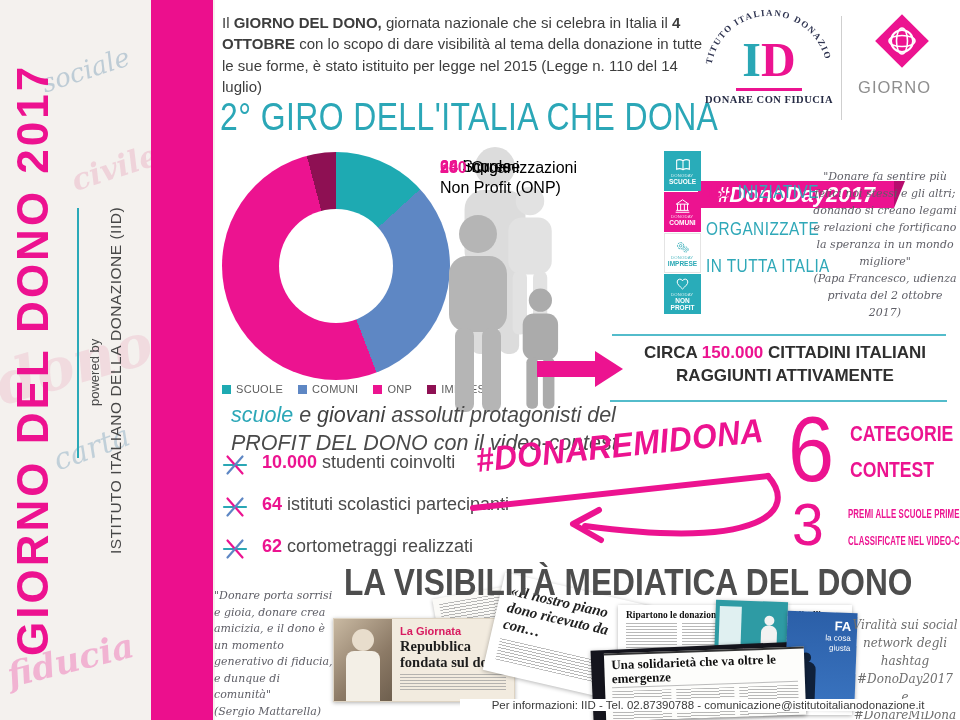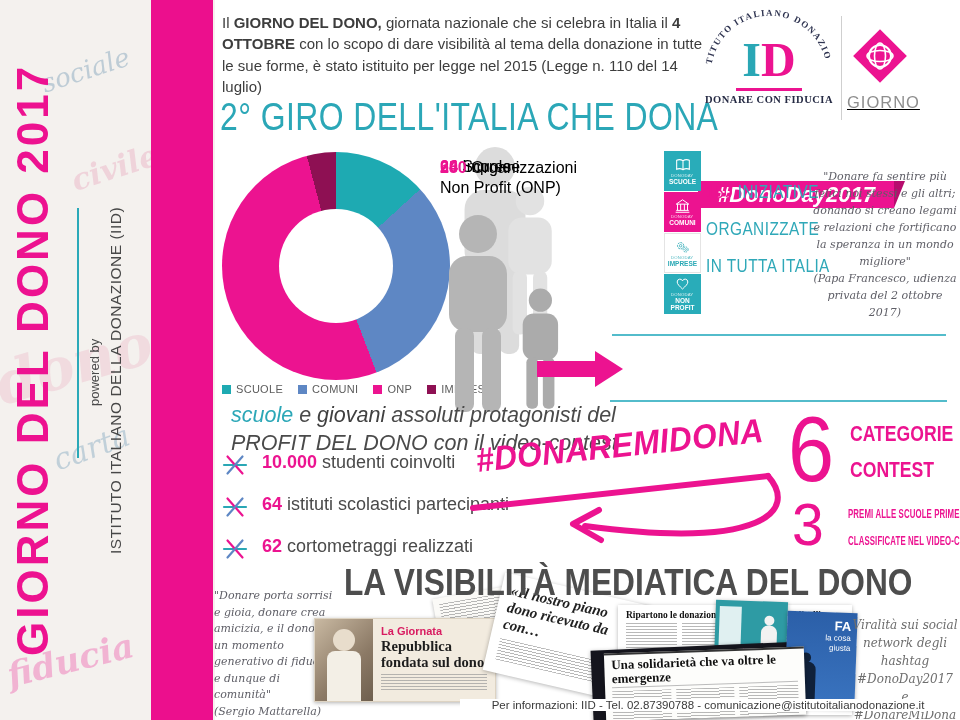--- a/index.html
+++ b/index.html
@@ -24,21 +24,21 @@
   .intro { position:absolute; left:222px; top:12px; width:486px; font-size:15px; line-height:1.42; color:#3d3d3d; }
   .giro { position:absolute; left:220px; top:96px; font-size:38px; font-weight:400; color:#2BA7B7; white-space:nowrap; transform:scaleX(.84); transform-origin:left top; letter-spacing:.5px; }
 
   
   .logo-iid { position:absolute; left:700px; top:8px; width:138px; text-align:center; }
   .id-letters { margin-top:-34px; font-family:"Liberation Serif", serif; font-size:48px; font-weight:bold; line-height:1.1; }
   .id-i { color:#2AA7B5; } .id-d { color:#EC1390; }
   .iid-line { width:66px; height:3px; background:#EC1390; margin:1px auto 3px; }
   .iid-tag { font-family:"Liberation Serif", serif; font-size:10.5px; font-weight:bold; letter-spacing:.5px; color:#262b44; }
   .logo-divider { position:absolute; left:841px; top:16px; width:1px; height:104px; background:#cfcfcf; }
-  .logo-gdd { position:absolute; left:847px; top:26px; width:84px; text-align:left;text-decoration:underline; }
+  .logo-gdd { position:absolute; left:847px; top:11px; width:84px; text-align:right; }
   .gdd-l1 { font-size:16.5px; letter-spacing:1px; color:#8e8e8e; margin-top:3px; }
   .gdd-l2 { font-size:16.5px; letter-spacing:.5px; color:#3a3a3a; font-weight:bold; }
   .ribbon { position:absolute; left:698px; top:137px; width:196px; height:27px; background:#EC1390; color:#fff; font-weight:bold; font-style:italic; font-size:22px; text-align:center; line-height:27px;margin-top:44px; }
   .ribbon::after { content:""; position:absolute; right:-11px; top:0; width:0; height:0; border-top:27px solid #b70d6e; border-right:11px solid transparent; }
 
   
   .donut { position:absolute; left:222px; top:152px; width:228px; height:228px; border-radius:50%; }
   .donut-hole { position:absolute; left:279px; top:209px; width:114px; height:114px; border-radius:50%; background:#fff; }
   .legend { position:absolute; left:222px; top:383px; display:flex; gap:15px; font-size:11px; color:#5c5c5c; letter-spacing:.3px; }
   .legend-item { display:flex; align-items:center; gap:5px; }
@@ -92,21 +92,21 @@
   .big3 { position:absolute; left:792px; top:496px; font-size:60px; line-height:.95; color:#EC1390; transform:scaleX(.95); transform-origin:left top; }
   .premi-l1, .premi-l2 { position:absolute; left:848px; font-size:13.5px; font-weight:bold; color:#EC1390; transform:scaleX(.58); transform-origin:left top; white-space:nowrap; letter-spacing:.2px; }
   .premi-l1 { top:506px; } .premi-l2 { top:533px; }
 
   
   .media-h { position:absolute; left:344px; top:562px; font-size:36px; font-weight:bold; color:#4d4d4d; white-space:nowrap; transform:scaleX(.88); transform-origin:left top; z-index:9; }
   .clip { position:absolute; box-shadow:0 1px 4px rgba(0,0,0,.3); }
   .faketext { background-image:repeating-linear-gradient(to bottom,#9a9a9a 0 1px,transparent 1px 3px); opacity:.7; }
   .clip-strip { left:437px; top:592px; width:78px; height:62px; background:#fbfaf7; transform:rotate(-10deg); z-index:1; padding:6px; }
   .clip-piano { left:492px; top:588px; width:150px; height:100px; background:#ffffff; transform:rotate(13deg); z-index:3; padding:8px 10px; font-family:"Liberation Serif", serif; font-weight:bold; font-style:italic; font-size:15px; color:#222; }
-  .clip-giornata { left:314px; top:618px; width:182px; height:84px; background:#f2ebdf; border:1px solid #ddd3c2; z-index:2; display:flex; }
+  .clip-giornata { left:333px; top:618px; width:182px; height:84px; background:#f2ebdf; border:1px solid #ddd3c2; z-index:2; display:flex; }
   .pope { width:58px; height:100%; background:linear-gradient(135deg,#c9b9a2,#8c7a66 60%,#6e5f4e); position:relative; }
   .pope::before { content:""; position:absolute; left:18px; top:10px; width:22px; height:22px; border-radius:50%; background:#e8ddcc; }
   .pope::after { content:""; position:absolute; left:12px; top:32px; width:34px; height:50px; border-radius:8px 8px 0 0; background:#f3efe6; }
   .giornata-txt { flex:1; padding:6px 8px; }
   .kicker { color:#d81b60; font-weight:bold; font-size:11px; margin-bottom:2px; }
   .headline { font-family:"Liberation Serif", serif; font-weight:bold; font-size:14.5px; line-height:1.08; color:#1d1d1d; }
   .clip-article { left:618px; top:605px; width:234px; height:110px; background:#ffffff; z-index:4; padding:5px 8px; }
   .art-h { font-family:"Liberation Serif", serif; font-weight:bold; font-size:9.5px; color:#111; margin-bottom:3px; white-space:nowrap; overflow:hidden; }
   .cols { display:flex; gap:5px; height:78px; }
   .cols div { flex:1; }
@@ -259,20 +259,24 @@
   <div class="quote quote-papa">
     <span>"Donare fa sentire più felici noi stessi e gli altri; donando si creano legami e relazioni che fortificano la speranza in un mondo migliore"</span><br>
     <span>(Papa Francesco, udienza privata del 2 ottobre 2017)</span>
   </div>
 
   <div class="hr1"></div>
   <div class="reach-arrow">
       <div class="shaft"></div>
       <div class="head"></div>
     </div>
+  <div class="reach">
+    <span>CIRCA </span><span class="num">150.000</span><span> CITTADINI ITALIANI</span><br>
+    <span>RAGGIUNTI ATTIVAMENTE</span>
+  </div>
   <div class="hr2"></div>
 
   <div class="protag">
     <div><span class="teal-i">scuole</span><span> e </span><span class="mag-i">giovani</span><span> assoluti protagonisti del</span></div>
     <div>PROFIT DEL DONO con il video-contest</div>
   </div>
   <div class="bullets">
     <div class="bullet">
       <svg width="26" height="26" viewBox="0 0 26 26">
           <g stroke-width="2.2" stroke-linecap="round">

